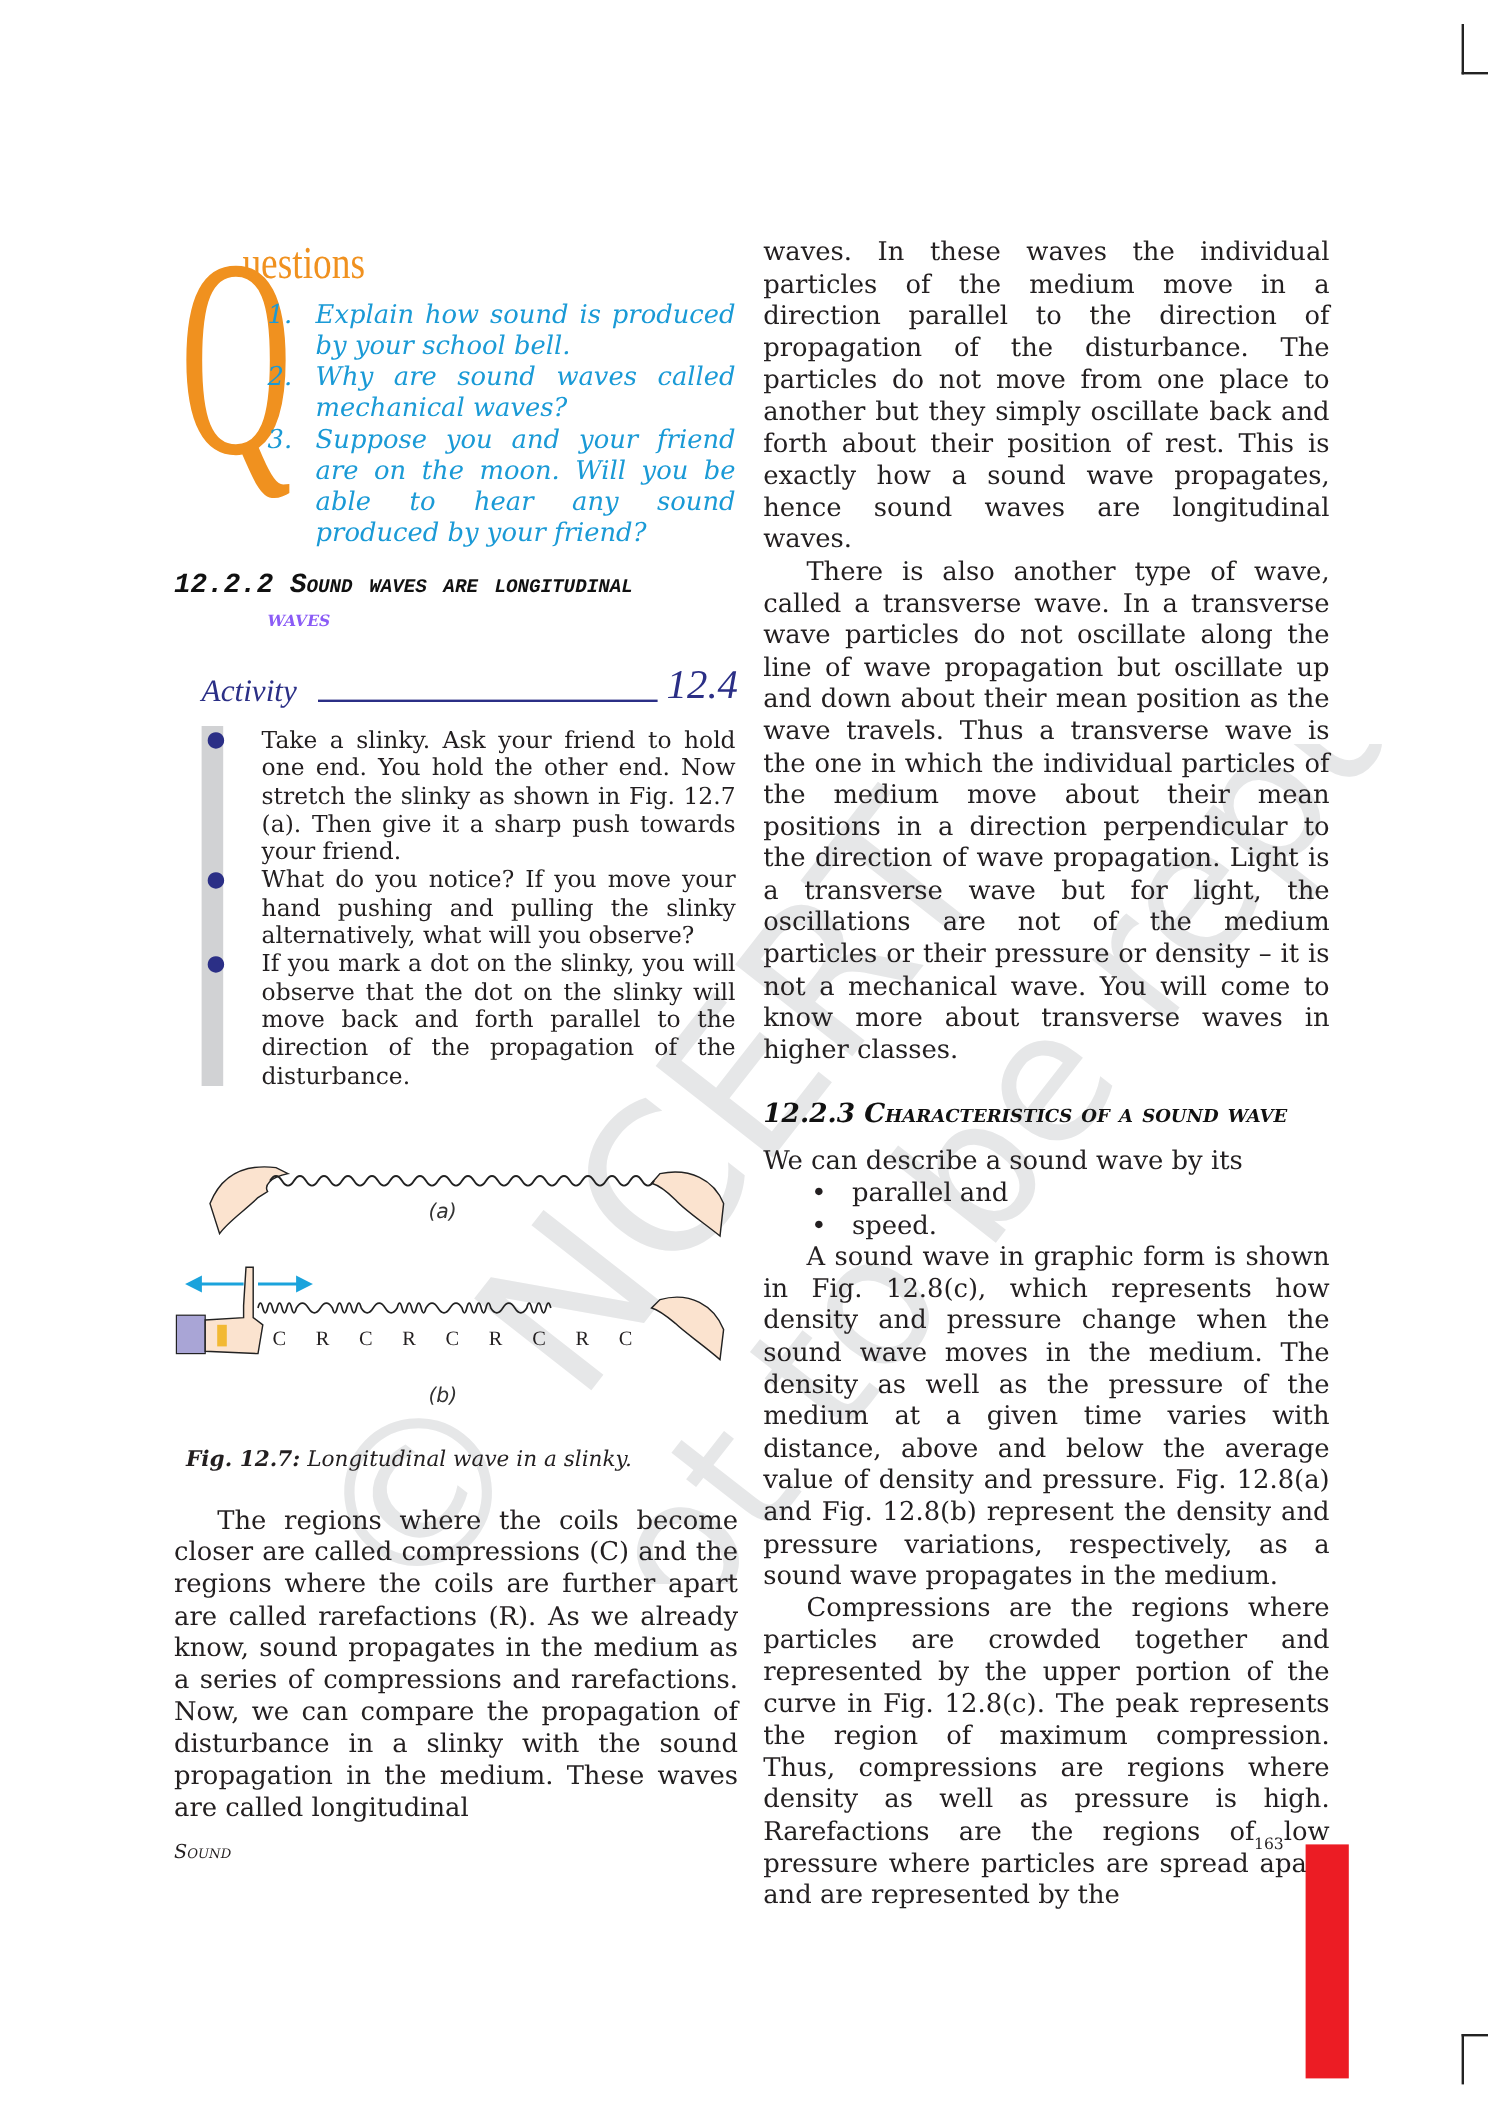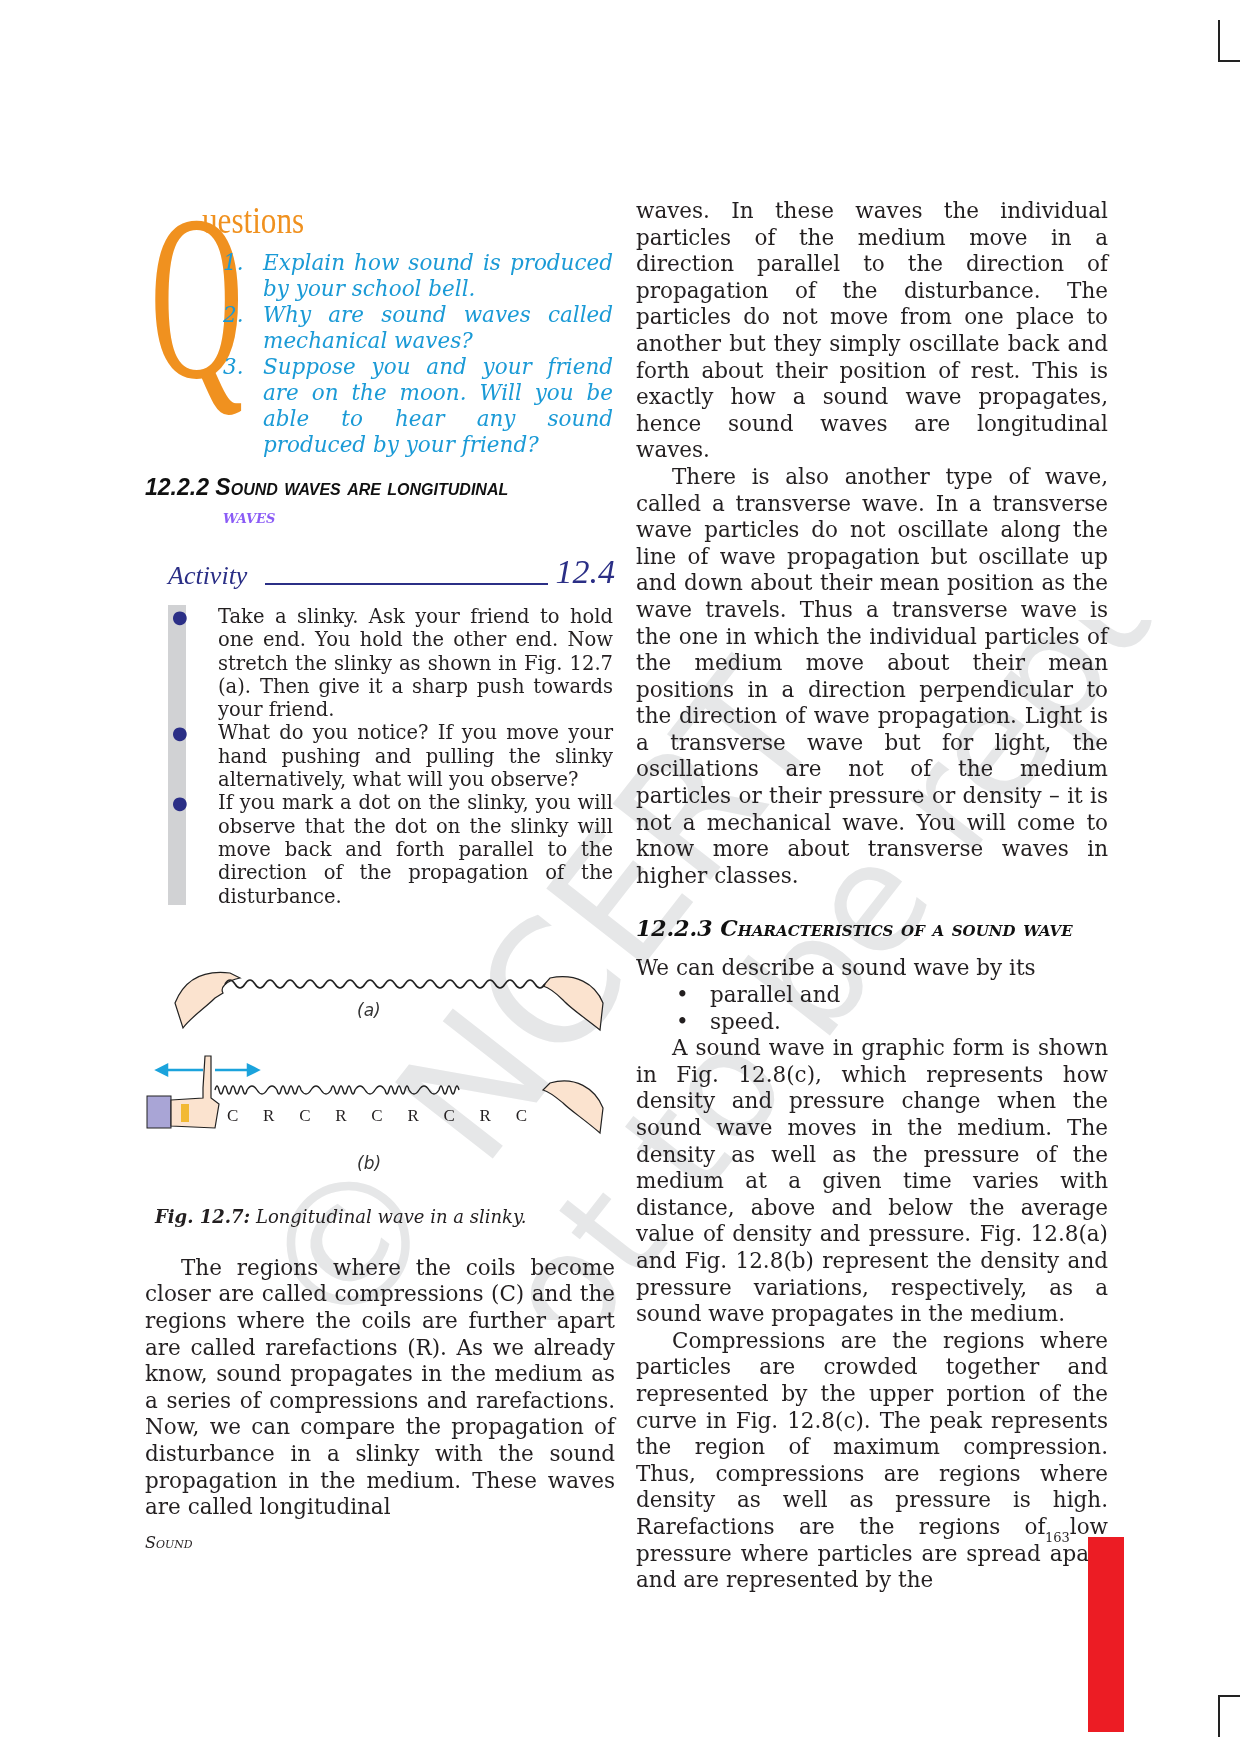--- a/index.html
+++ b/index.html
@@ -28,21 +28,21 @@
            color:#f0911f; font-size:235px; line-height:200px; transform:scaleX(0.55);
            transform-origin:left top; }
   .q-title { position:absolute; left:57px; top:0; font-family:"Liberation Serif", serif;
              color:#f0911f; font-size:38px; transform:scaleX(0.82); transform-origin:left top;
              letter-spacing:0px; }
   .q-list { position:absolute; left:78px; top:52px; width:390px; margin:0; padding:0;
             list-style:none; color:#1a9ad6; font-style:italic; font-size:21.5px; line-height:26px; }
   .q-list li { position:relative; padding-left:40px; text-align:justify; }
   .q-num { position:absolute; left:0; top:0; }
 
-  .sec-head { font-family:Liberation Sans, sans-serif; font-weight:bold; font-style:italic;
+  .sec-head { font-family:Liberation Mono, monospace; font-weight:bold; font-style:italic;
               font-size:23px; margin-top:4px; line-height:30px; color:#111; }
   .sec-head .sc { font-variant:small-caps; }
   .sec-head2 { padding-left:78px; font-size:18px; font-weight:bold; font-style:italic;
                margin-top:4px; color:#8b5cf6; }
 
   .activity-head { margin-top:26px; margin-left:23px; display:flex; align-items:flex-end;
                    color:#2b2f86; font-family:"Liberation Serif", serif; font-style:italic; }
   .act-label { font-size:26px; font-weight:normal; }
   .act-line { flex:1; border-bottom:2px solid #2b2f86; margin:0 8px 6px 18px; height:1px; }
   .act-num { font-size:34px; }

